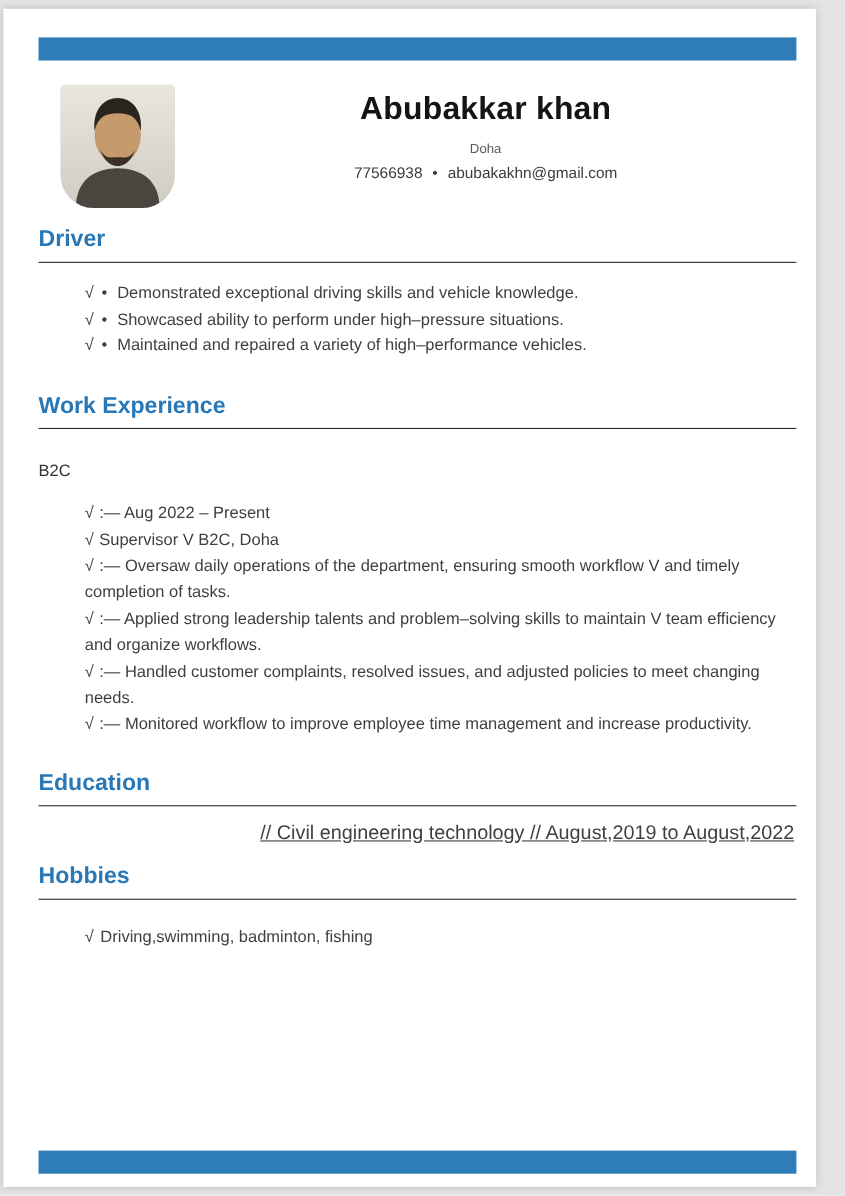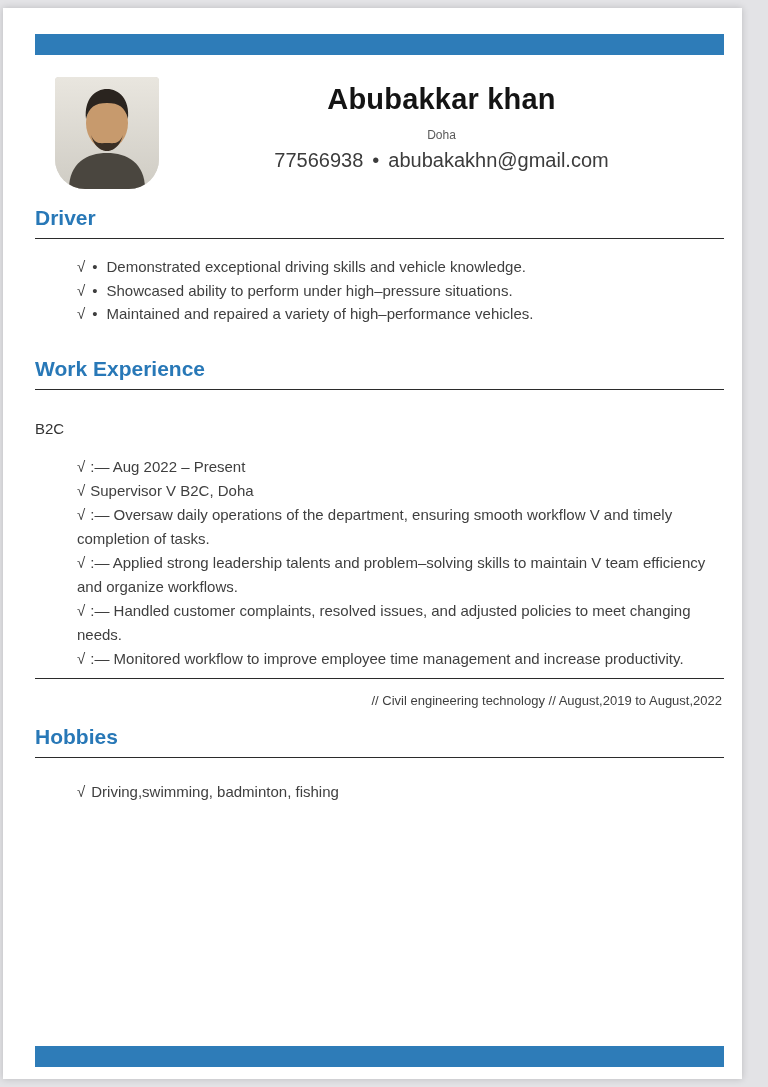--- a/index.html
+++ b/index.html
@@ -61,21 +61,21 @@
     color:#141414;
     margin-bottom:12px;
     letter-spacing:0.2px;
   }
   .location{
     font-size:12px;
     color:#5a5a5a;
     margin-bottom:7px;
   }
   .contact{
-    font-size:20px;
+    font-size:14px;
     color:#3c3c3c;
     text-align:center;
   }
   .contact .sep{margin:0 9px;color:#3c3c3c;}
   h2{
     font-size:21px;
     font-weight:700;
     color:var(--heading);
     line-height:26px;
   }
@@ -104,23 +104,24 @@
   .sec-driver{margin-top:16px;}
   .sec-work{margin-top:30px;}
   .company{
     margin-top:30px;
     font-size:15px;
     color:#333333;
   }
   .sec-edu{margin-top:28px;}
   .edu-detail{
     text-align:right;
-    font-size:13px;
+    font-size:18px;
     margin-top:14px;
     padding-right:2px;
+    text-decoration:underline;
   }
   .sec-hobbies{margin-top:16px;}
   .hlist{
     margin-top:22px;
     padding-left:42px;
     font-size:15px;
     line-height:23px;
   }
   .hlist .mk{margin-right:6px;}
 </style>
@@ -172,20 +173,21 @@
 
   <ul class="wlist">
     <li><span class="mk">√</span><span>:— Aug 2022 – Present</span></li>
     <li><span class="mk">√</span><span>Supervisor V B2C, Doha</span></li>
     <li><span class="mk">√</span><span>:— Oversaw daily operations of the department, ensuring smooth workflow V and timely completion of tasks.</span></li>
     <li><span class="mk">√</span><span>:— Applied strong leadership talents and problem–solving skills to maintain V team efficiency and organize workflows.</span></li>
     <li><span class="mk">√</span><span>:— Handled customer complaints, resolved issues, and adjusted policies to meet changing needs.</span></li>
     <li><span class="mk">√</span><span>:— Monitored workflow to improve employee time management and increase productivity.</span></li>
   </ul>
 
+  <h2 class="sec-edu">Education</h2>
   <hr class="rule">
 
   <div class="edu-detail">// Civil engineering technology // August,2019 to August,2022</div>
 
   <h2 class="sec-hobbies">Hobbies</h2>
   <hr class="rule">
 
   <ul class="hlist">
     <li><span class="mk">√</span><span>Driving,swimming, badminton, fishing</span></li>
   </ul>

